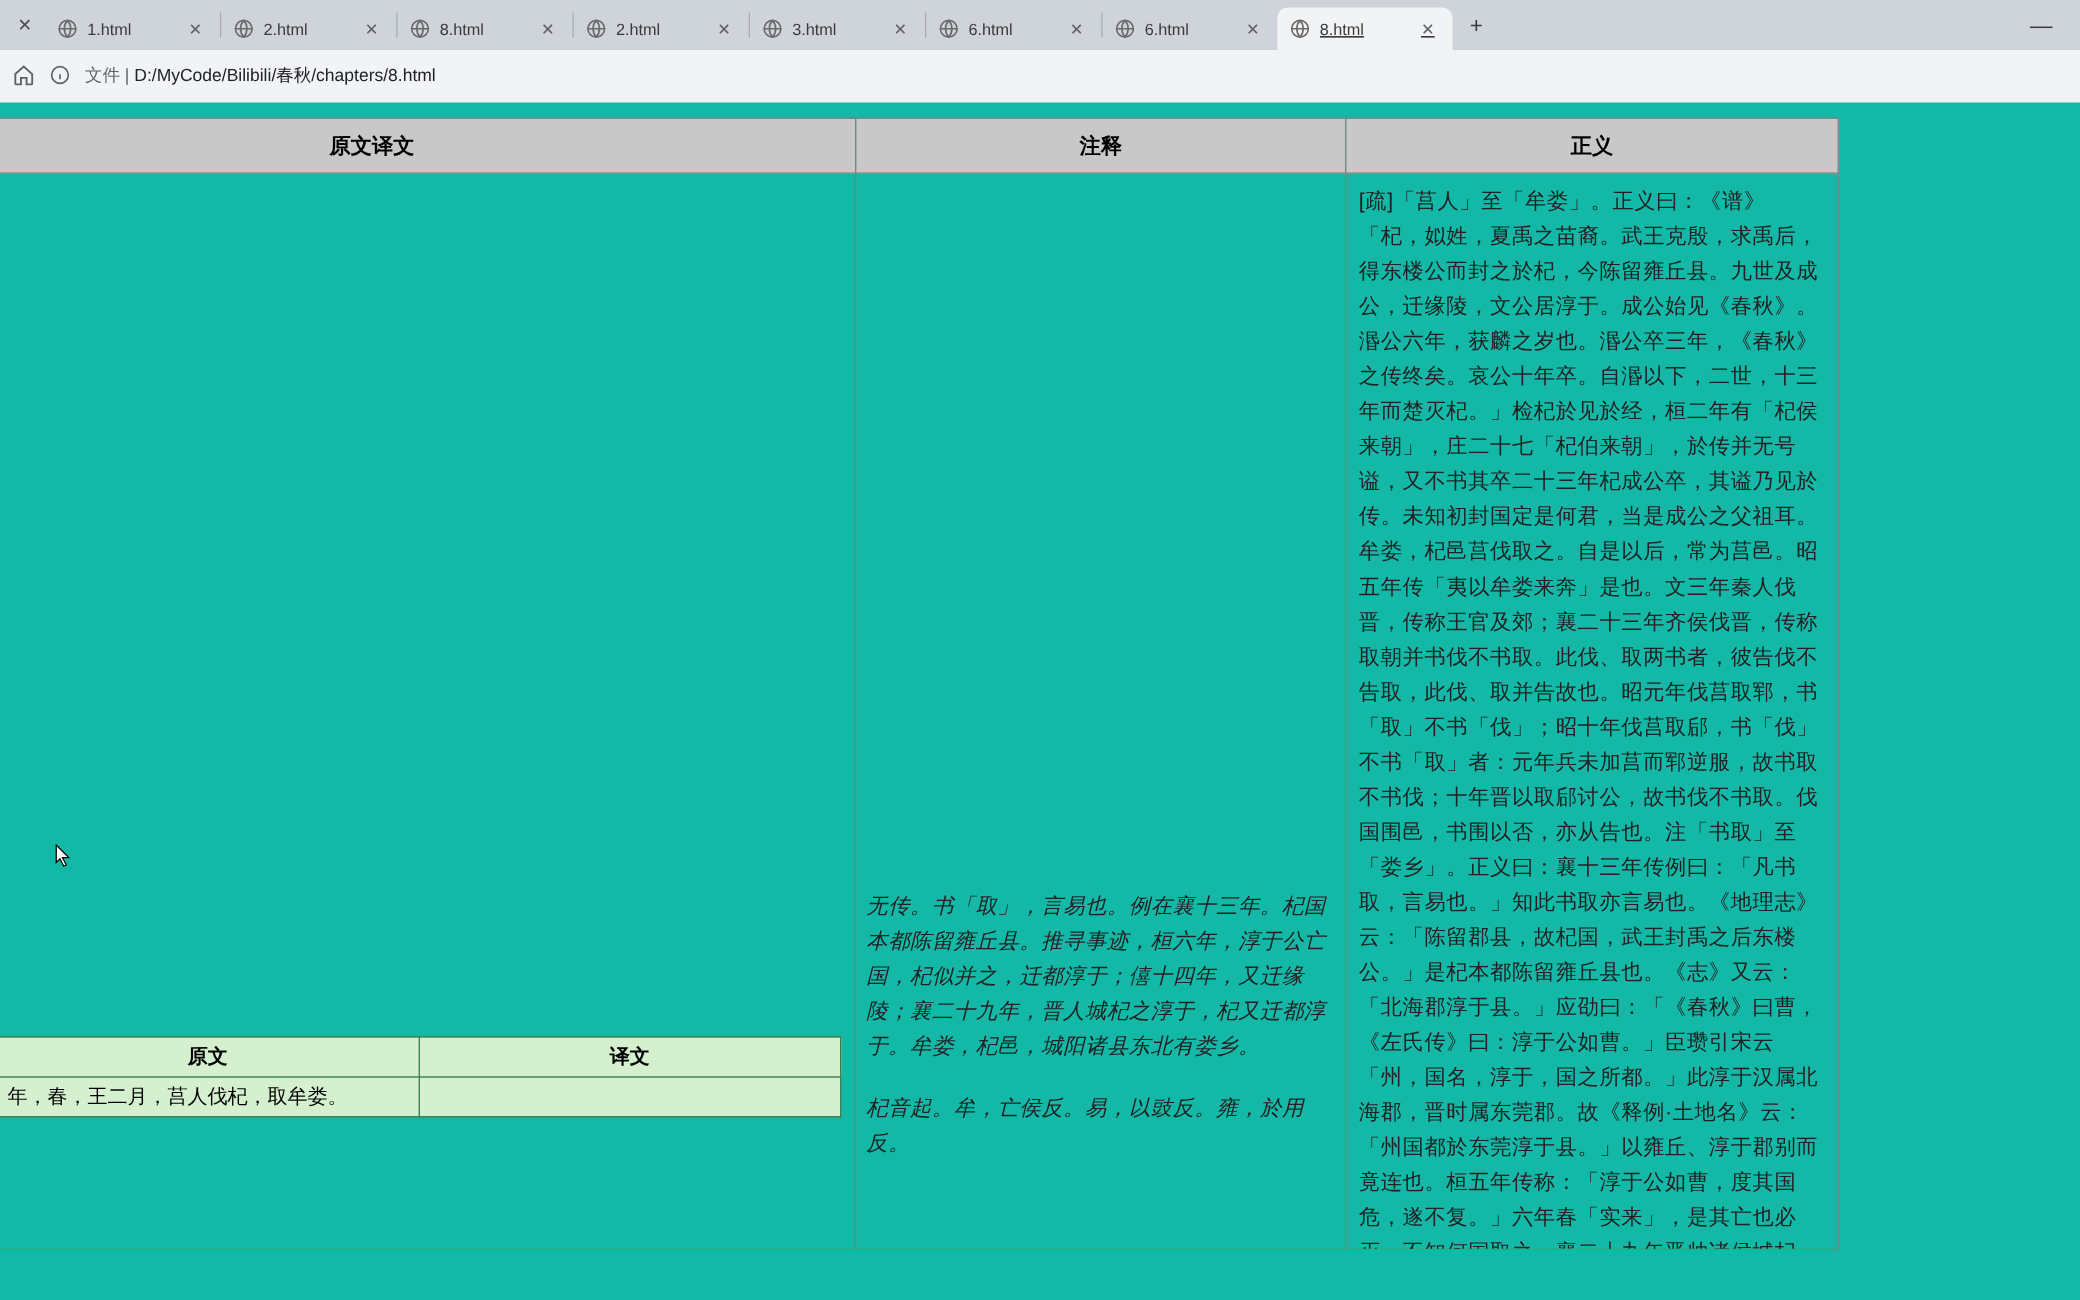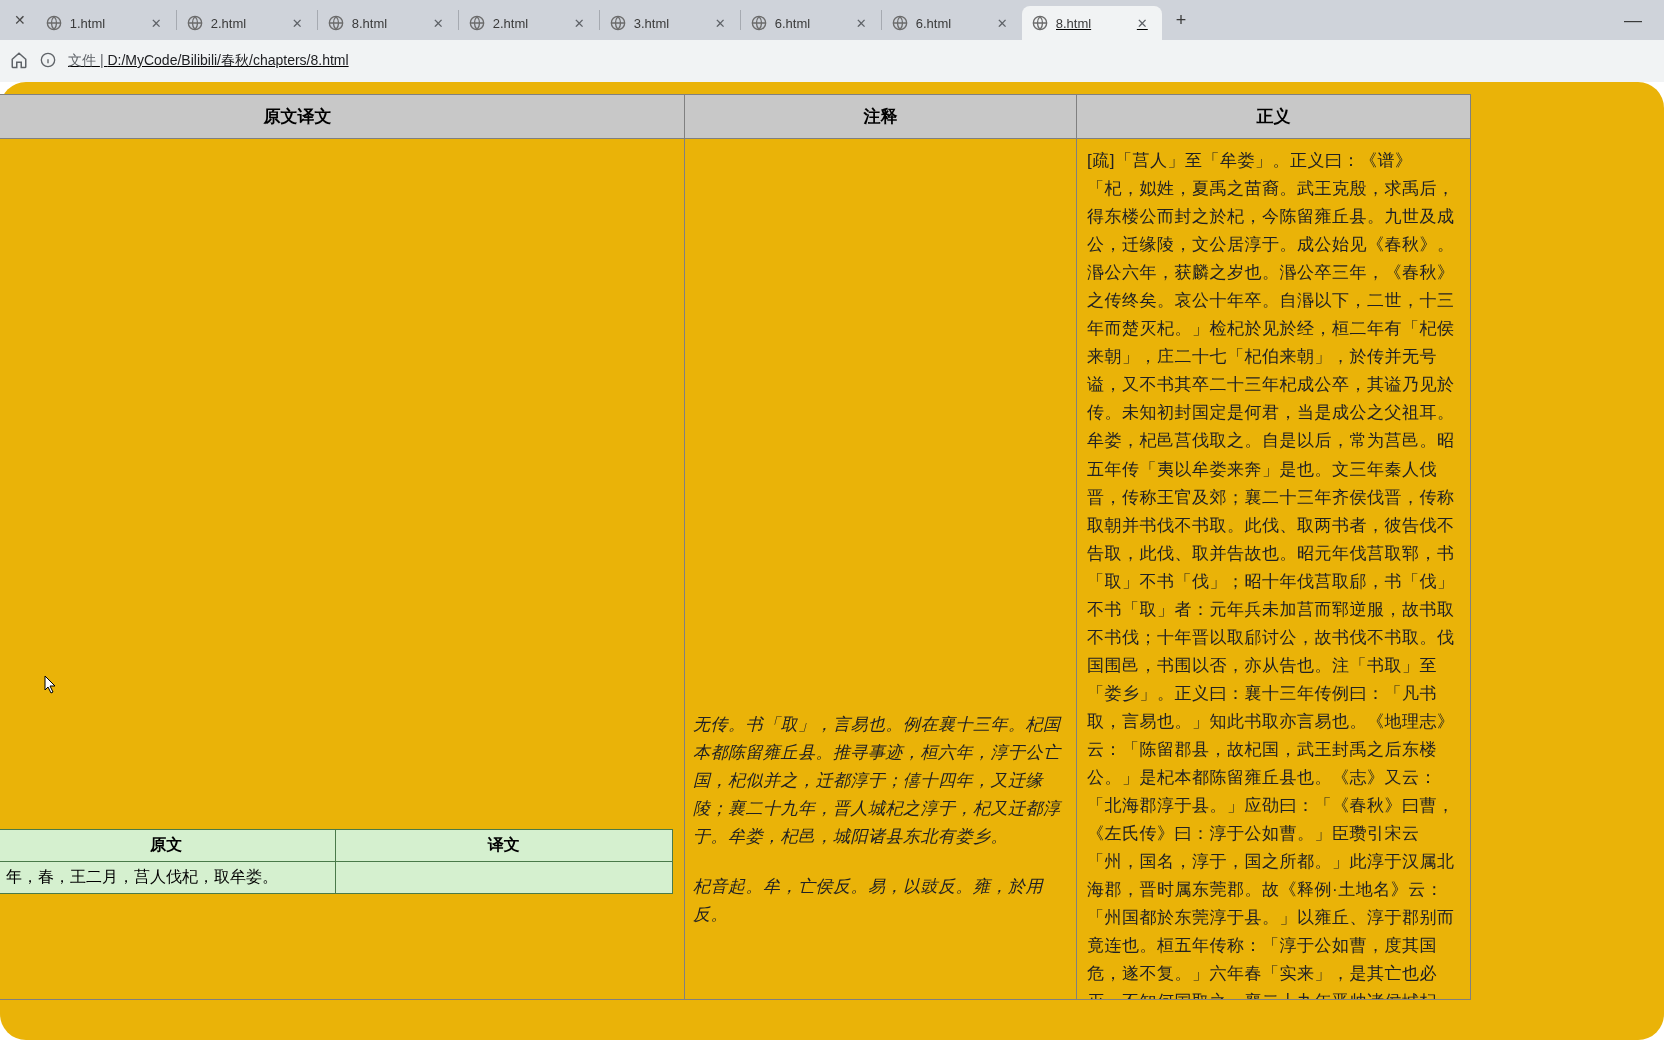--- a/index.html
+++ b/index.html
@@ -86,43 +86,41 @@
   font-size: 18px;
   color: #3a3a3a;
 }
 .address-bar {
   display: flex;
   align-items: center;
   height: 42px;
   background: #f1f3f4;
   padding: 0 10px;
   gap: 12px;
-  text-decoration: underline;
 }
 .home-icon {
   color: #5f6368;
 }
 .addr-info {
   color: #5f6368;
 }
 .addr-prefix {
   color: #5f6368;
   font-size: 14px;
 }
 .addr-path {
   color: #202124;
   font-size: 14px;
 }
 .content {
   position: relative;
   width: 100%;
   height: calc(1040px - 40px - 42px);
-  background: #eab308;
+  background: #14b8a6;
   padding-top: 12px;
-  border-radius: 26px;
 }
 .outer-table {
   table-layout: fixed;
   border-collapse: collapse;
   position: absolute;
   left: -90px;
   top: 12px;
   width: 1560px;
 }
 .outer-table th, .outer-table td {

